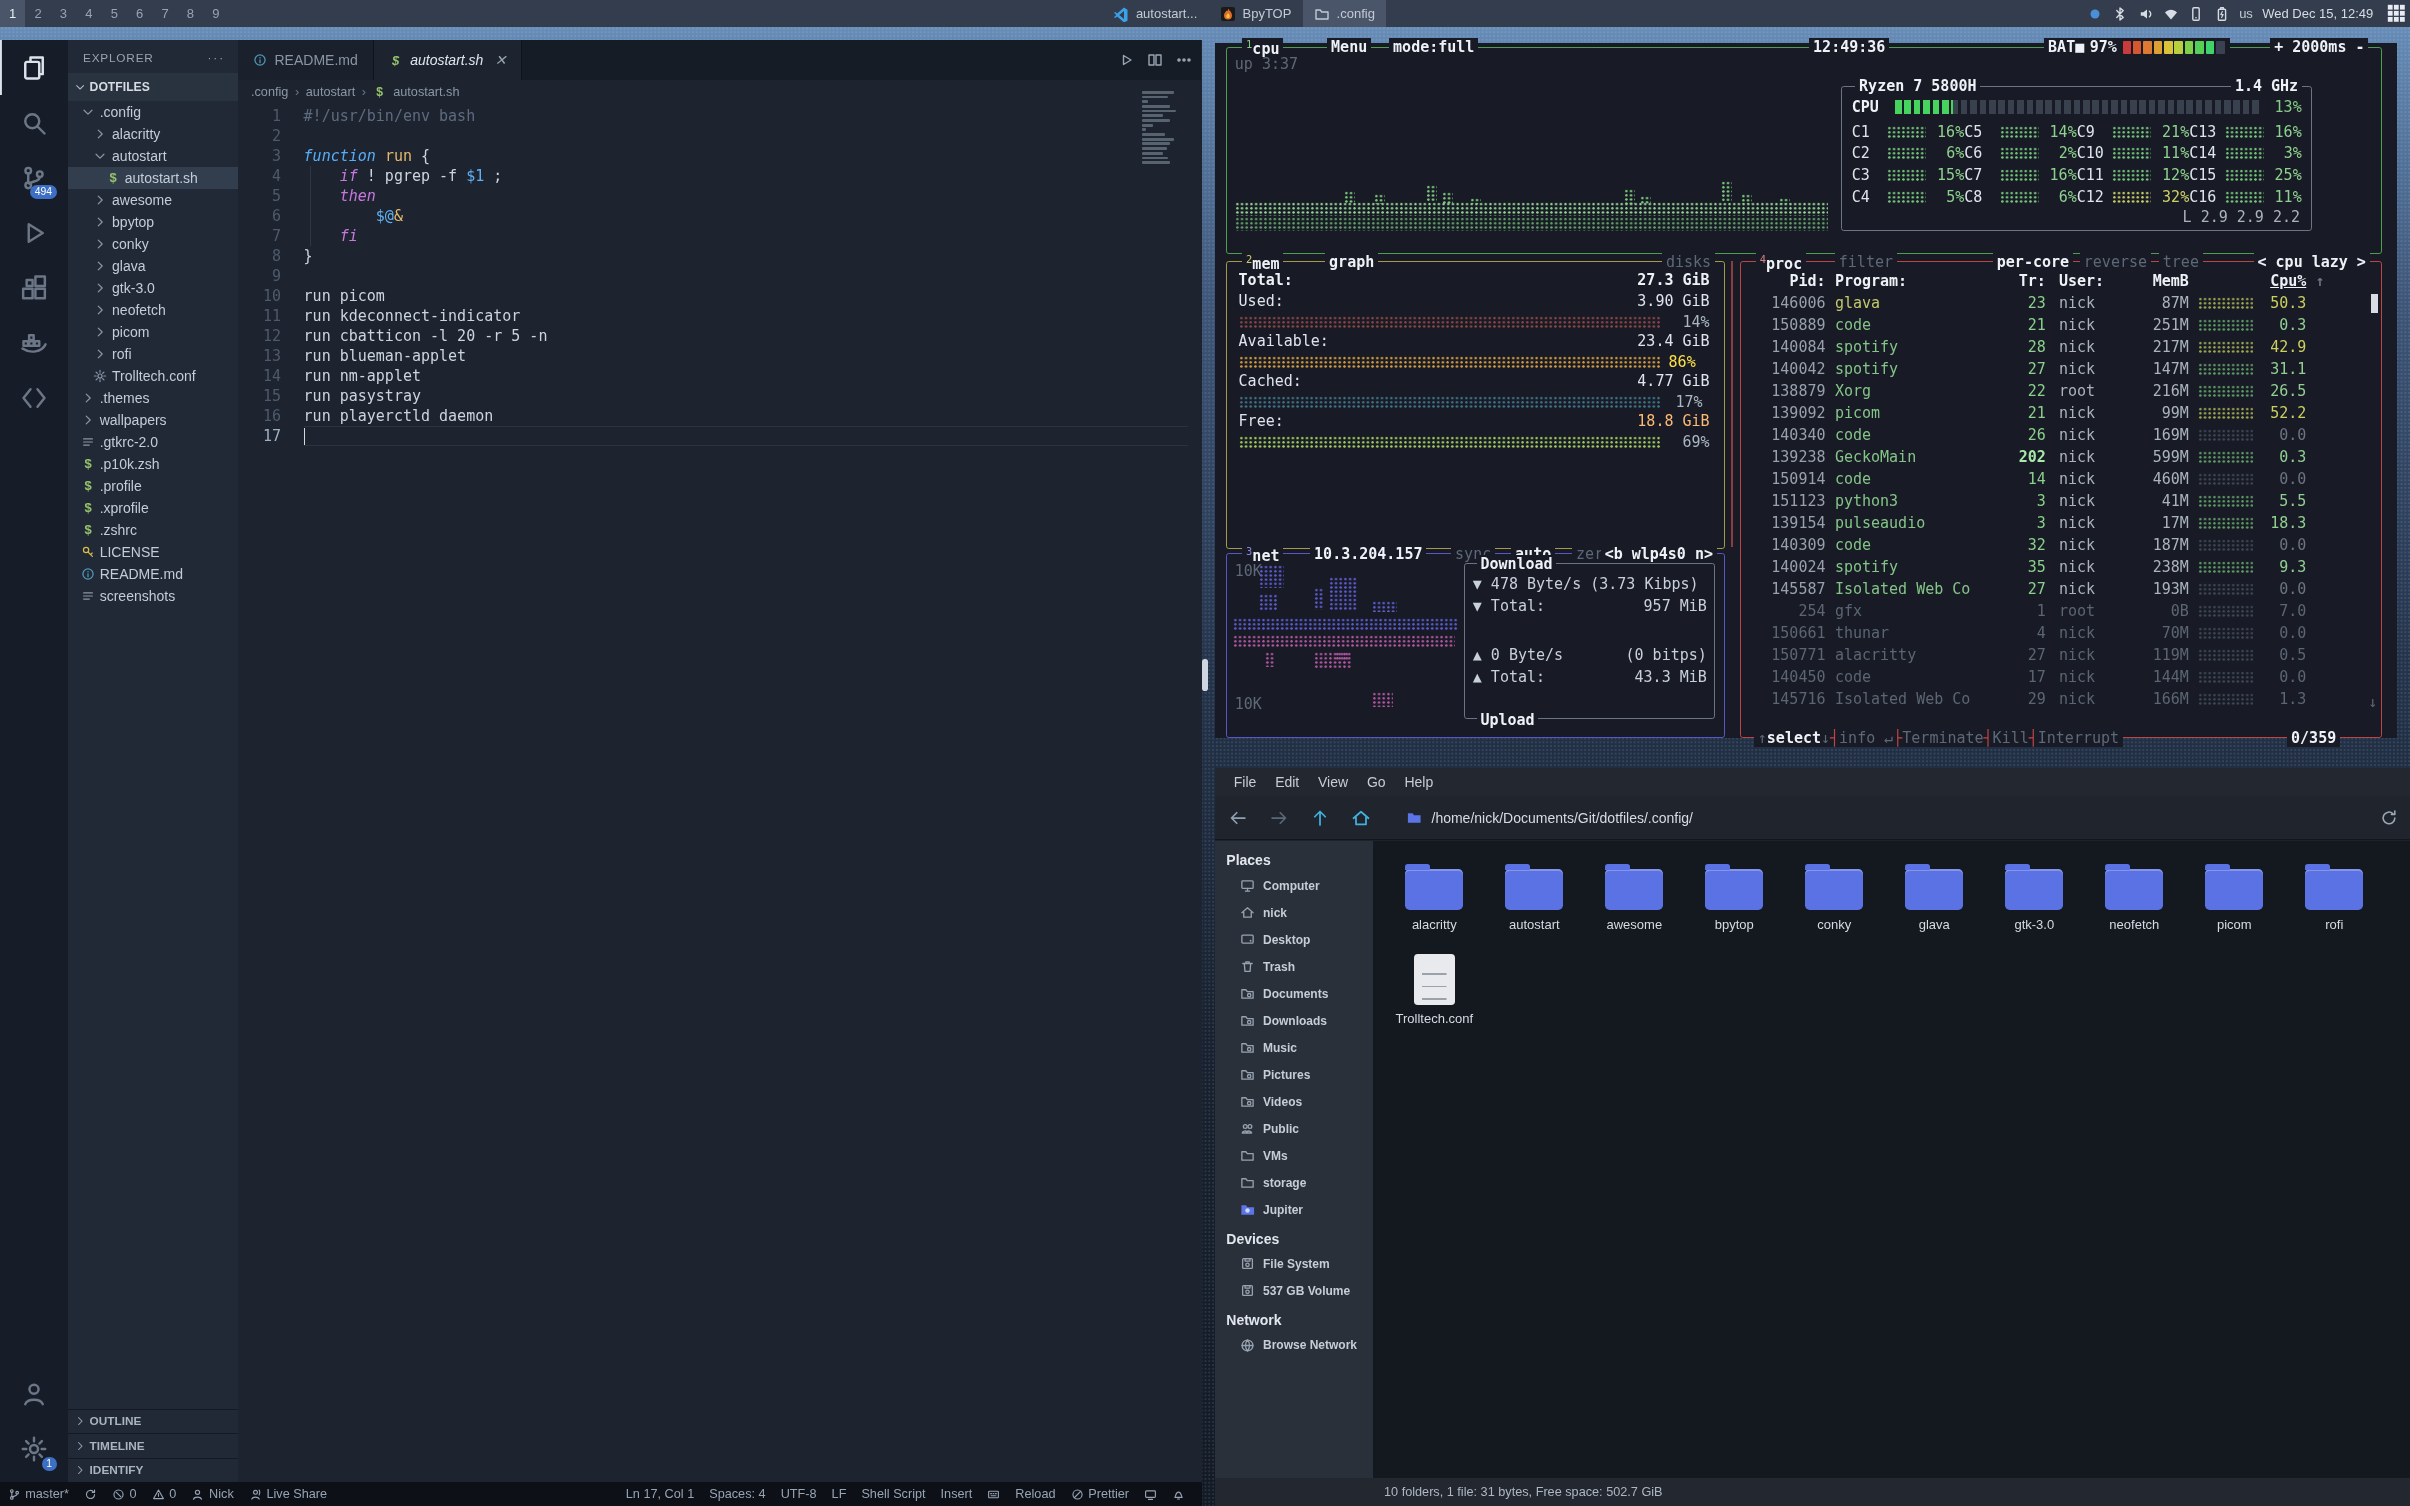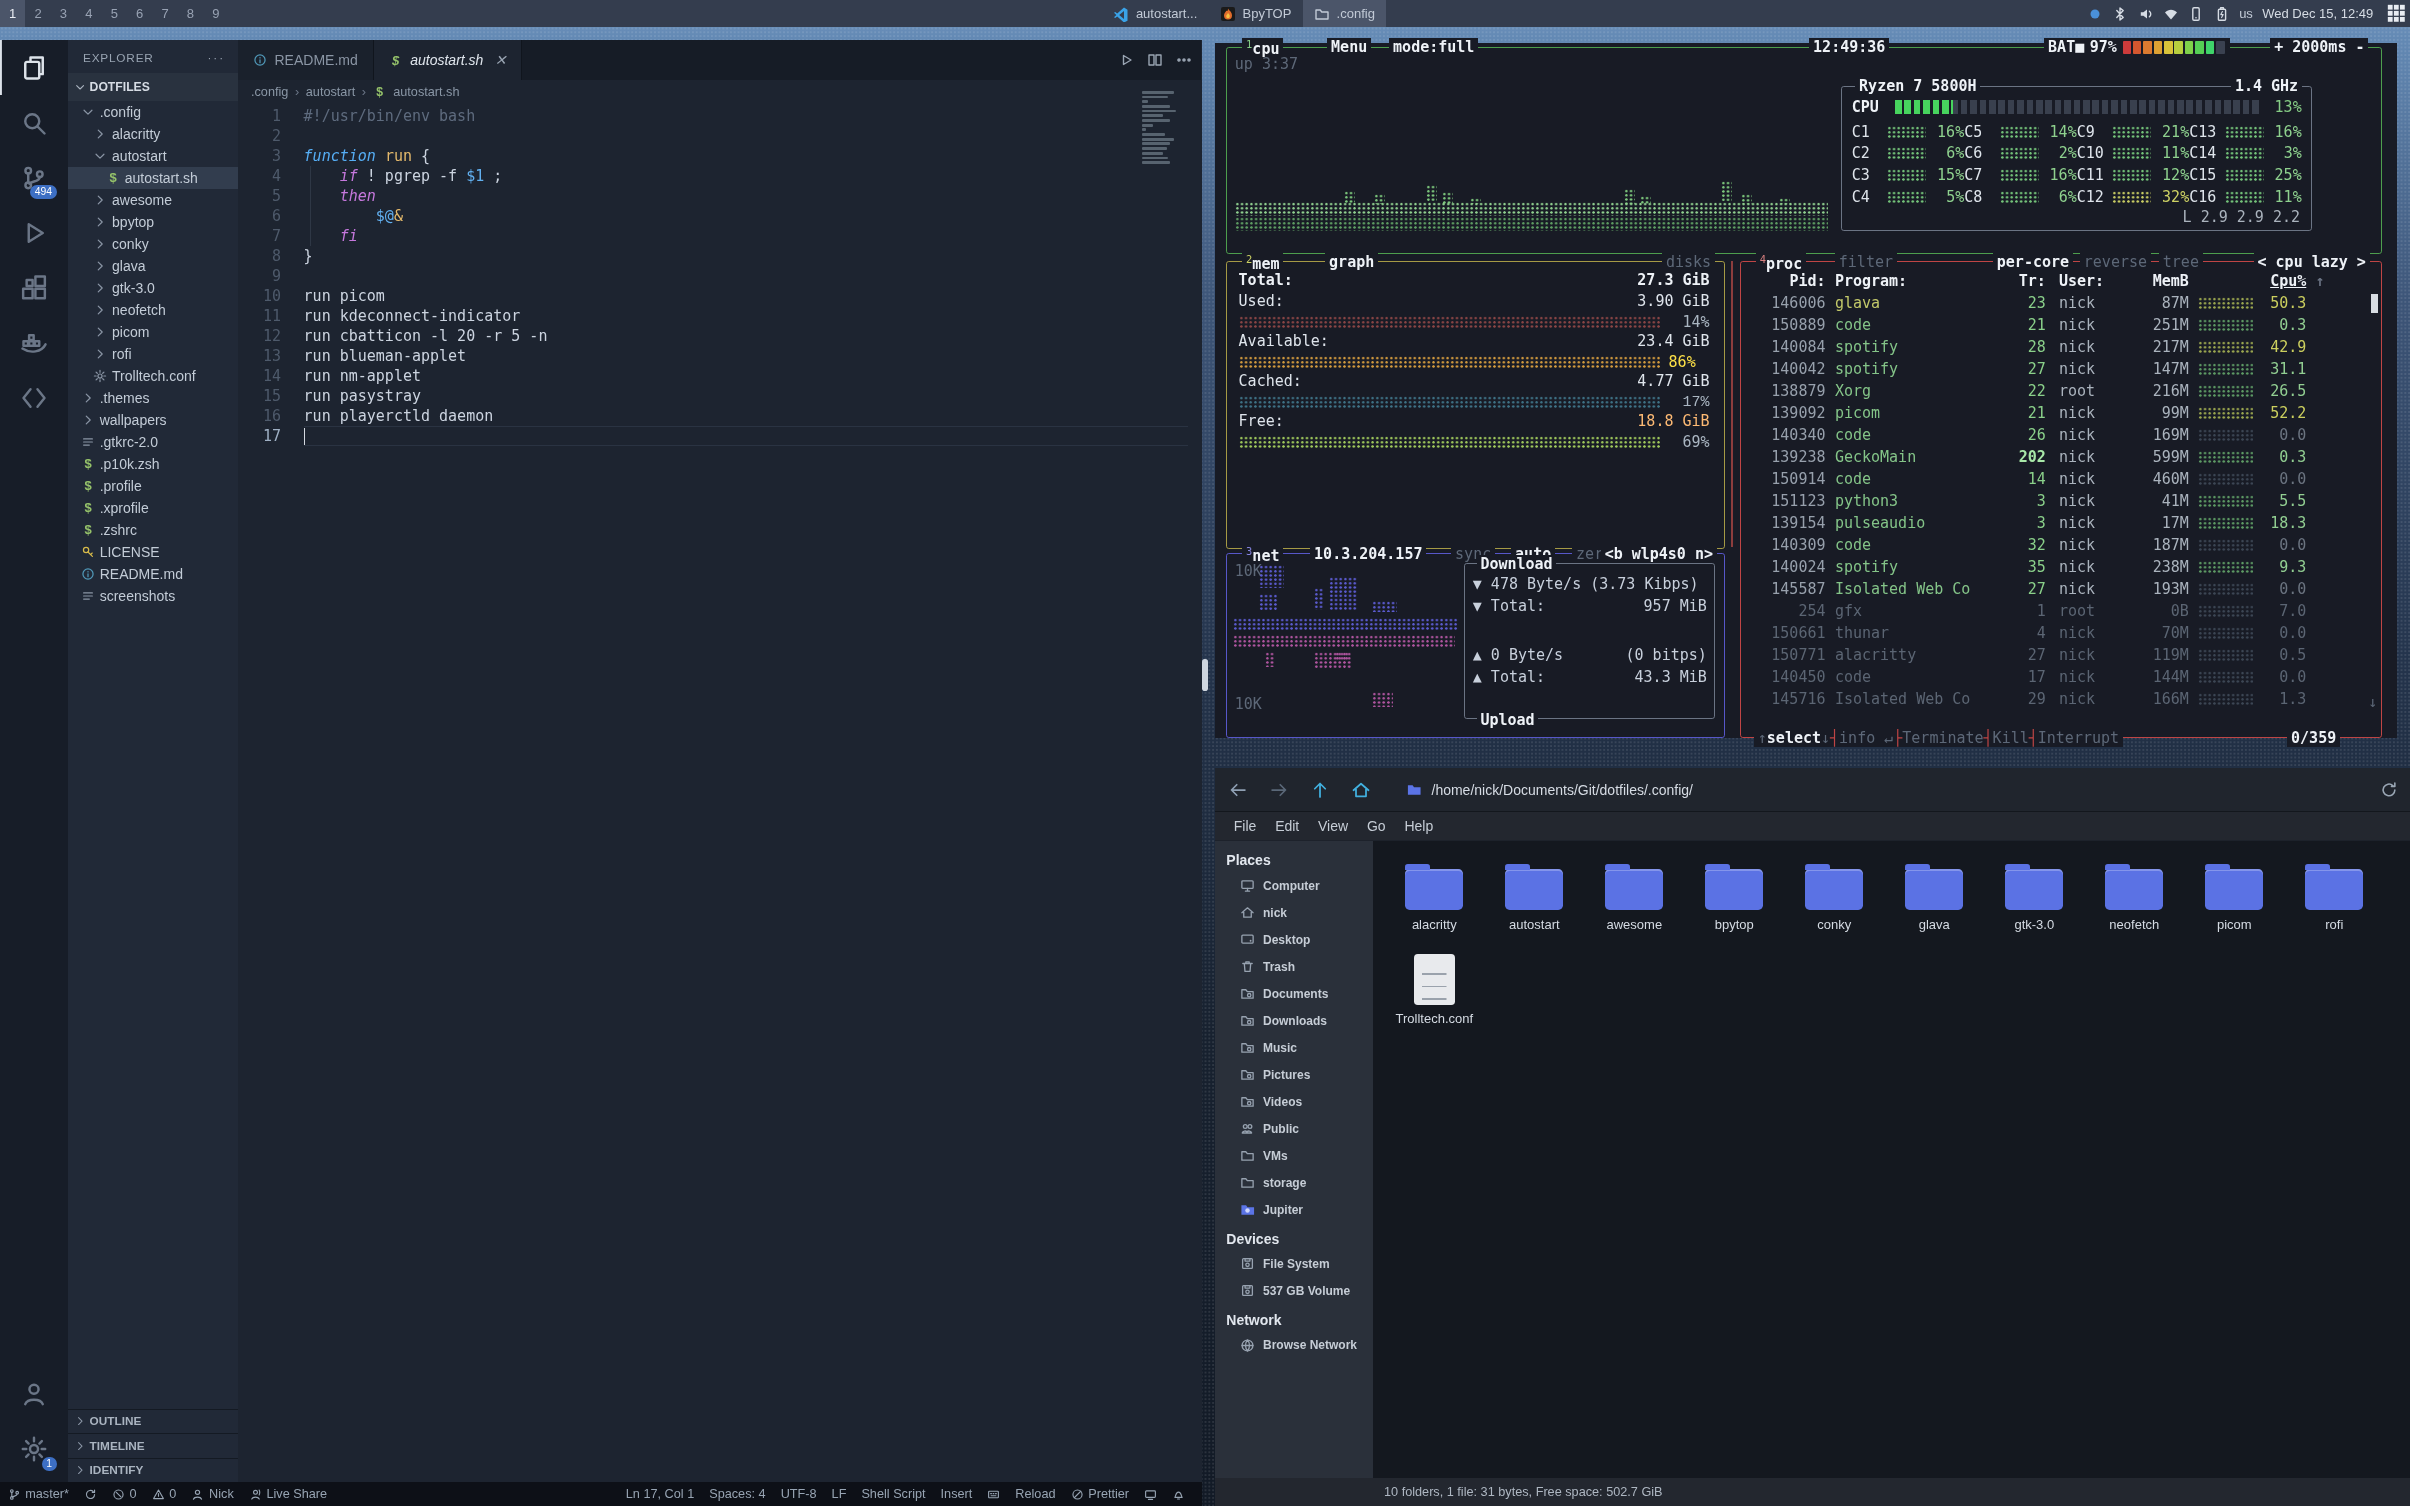--- a/index.html
+++ b/index.html
@@ -936,21 +936,21 @@
         <div style="display: flex; align-items: center; height: 20px; gap: 7.5px;">
           <span class="meter" style="flex: 1 1 0%; height: 13px; color: rgb(210, 154, 62);"></span>
           <span style="width: 41px; text-align: left; color: #fde047;">86%</span>
         </div>
         <div style="display: flex; justify-content: space-between; height: 20px;">
           <span style="color: rgb(223, 229, 236);">Cached:</span>
           <span style="color: rgb(223, 229, 236);">4.77 GiB</span>
         </div>
         <div style="display: flex; align-items: center; height: 20px; gap: 7.5px;">
           <span class="meter" style="flex: 1 1 0%; height: 13px; color: rgb(62, 114, 134);"></span>
-          <span style="width: 41px; text-align: right; color: rgb(170, 182, 194); font-family: Liberation Mono, monospace;">17%</span>
+          <span style="width: 41px; text-align: center; color: rgb(170, 182, 194);">17%</span>
         </div>
         <div style="display: flex; justify-content: space-between; height: 20px;">
           <span style="color: rgb(223, 229, 236);">Free:</span>
           <span style="color: #fdba74;">18.8 GiB</span>
         </div>
         <div style="display: flex; align-items: center; height: 20px; gap: 7.5px;">
           <span class="meter" style="flex: 1 1 0%; height: 13px; color: rgb(159, 201, 92);"></span>
           <span style="width: 41px; text-align: right; color: rgb(170, 182, 194);">69%</span>
         </div>
       </div>
@@ -1037,20 +1037,27 @@
         <span style="color: rgb(191, 69, 69);">┤</span>
         <span class="dim">Kill</span>
         <span style="color: rgb(191, 69, 69);">┤</span>
         <span class="dim">Interrupt</span>
       </div>
     <span class="bbl bold" style="right:41px;">0/359</span>
   </div>
 </div>
 
 <div id="fm">
+  <div id="fm-menubar">
+      <span class="fm-menu">File</span>
+      <span class="fm-menu">Edit</span>
+      <span class="fm-menu">View</span>
+      <span class="fm-menu">Go</span>
+      <span class="fm-menu">Help</span>
+    </div>
   <div id="fm-toolbar">
     <span class="ic nav-ic" style="color:#8fa0b3;">
         <svg viewBox="0 0 16 16" fill="none" stroke="currentColor" stroke-width="1.4" stroke-linecap="round" stroke-linejoin="round">
           <path d="M13.5 8H3M7 3.8L2.8 8 7 12.2"></path>
         </svg>
       </span>
     <span class="ic nav-ic" style="color:#5a6878;">
         <svg viewBox="0 0 16 16" fill="none" stroke="currentColor" stroke-width="1.4" stroke-linecap="round" stroke-linejoin="round">
           <path d="M2.5 8H13M9 3.8L13.2 8 9 12.2"></path>
         </svg>
@@ -1072,27 +1079,20 @@
           </svg>
         </span>
       <span>/home/nick/Documents/Git/dotfiles/.config/</span>
     </span>
     <span class="ic" id="fm-reload">
         <svg viewBox="0 0 16 16" fill="none" stroke="currentColor" stroke-width="1.4" stroke-linecap="round" stroke-linejoin="round">
           <path d="M13.2 8A5.2 5.2 0 1 1 11.4 4M13.2 1.8v3h-3"></path>
         </svg>
       </span>
   </div>
-  <div id="fm-menubar">
-      <span class="fm-menu">File</span>
-      <span class="fm-menu">Edit</span>
-      <span class="fm-menu">View</span>
-      <span class="fm-menu">Go</span>
-      <span class="fm-menu">Help</span>
-    </div>
   <div id="fm-body">
     <div id="fm-sidebar">
       <div class="fm-head">Places</div>
       <div id="fm-places">
           <div class="fm-side-item">
             <span class="ic">
               <svg viewBox="0 0 16 16" fill="none" stroke="currentColor" stroke-width="1.4" stroke-linecap="round" stroke-linejoin="round">
                 <rect x="2" y="3" width="12" height="8" rx="1"></rect>
                 <path d="M5.8 14h4.4M8 11v3"></path>
               </svg>

